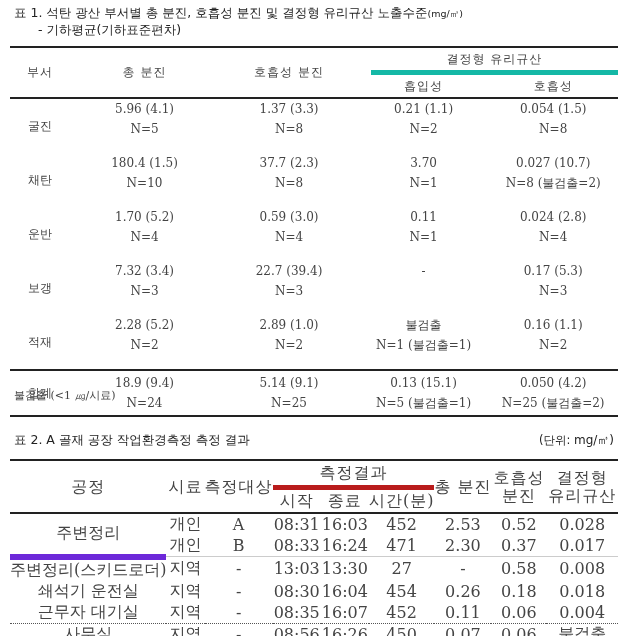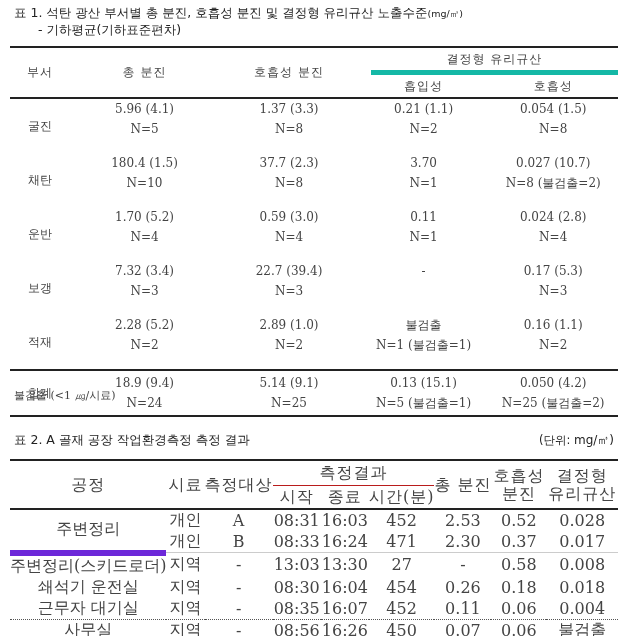--- a/index.html
+++ b/index.html
@@ -37,21 +37,21 @@
 
   .footnote { position: absolute; left: 14px; top: 388px; font-size: 11px; color: #444; }
 
   
   .t2 { position: absolute; left: 10px; top: 459px; width: 608px; border-collapse: collapse; font-size: 16px; color: #444; }
   .t2 td, .t2 th { text-align: center; font-weight: normal; padding: 0; white-space: nowrap; }
   .t2 .top-rule { border-top: 2.5px solid #222; }
   .t2 thead tr.h1 th { height: 24px; }
   .t2 thead tr.h2 th { height: 22px; }
   .t2 .head-bot { border-bottom: 2px solid #222; }
-  .t2 .sub-rule { border-bottom: 1px solid #b91c1c; }
+  .t2 .sub-rule { border-bottom: 5px solid #b91c1c; }
   .t2 tbody td { height: 20px; }
   .t2 tr.sep-light td { border-bottom: 1px solid #ccc; }
   .t2 tr.sep-dot td { border-bottom: 1px dotted #555; }
   .t2 tr.last td { border-bottom: 2px solid #0ea5e9; }
   .t2 .hdr { letter-spacing: 1px; line-height: 18px; }
 </style>
 </head>
 <body>
 
 <div class="caption" style="top:5px;">

